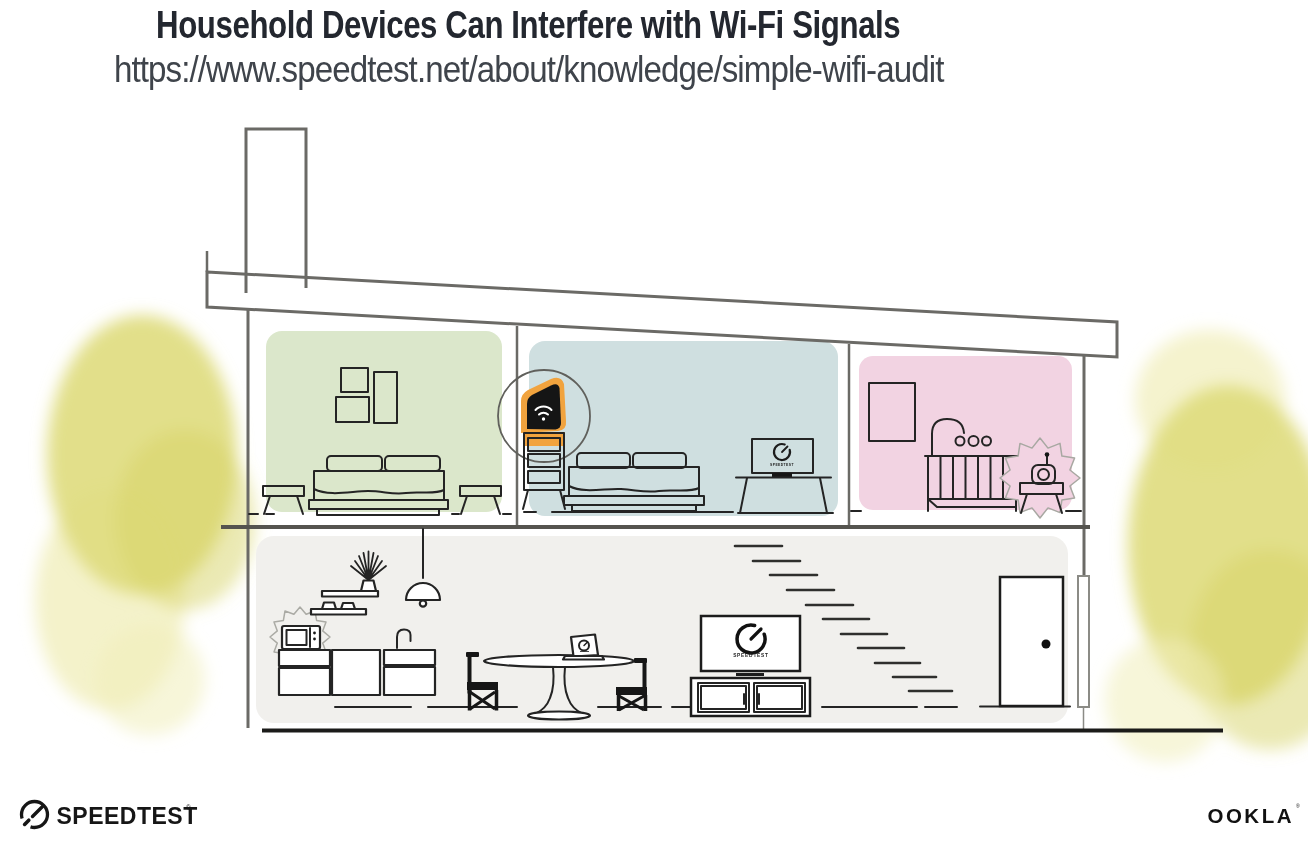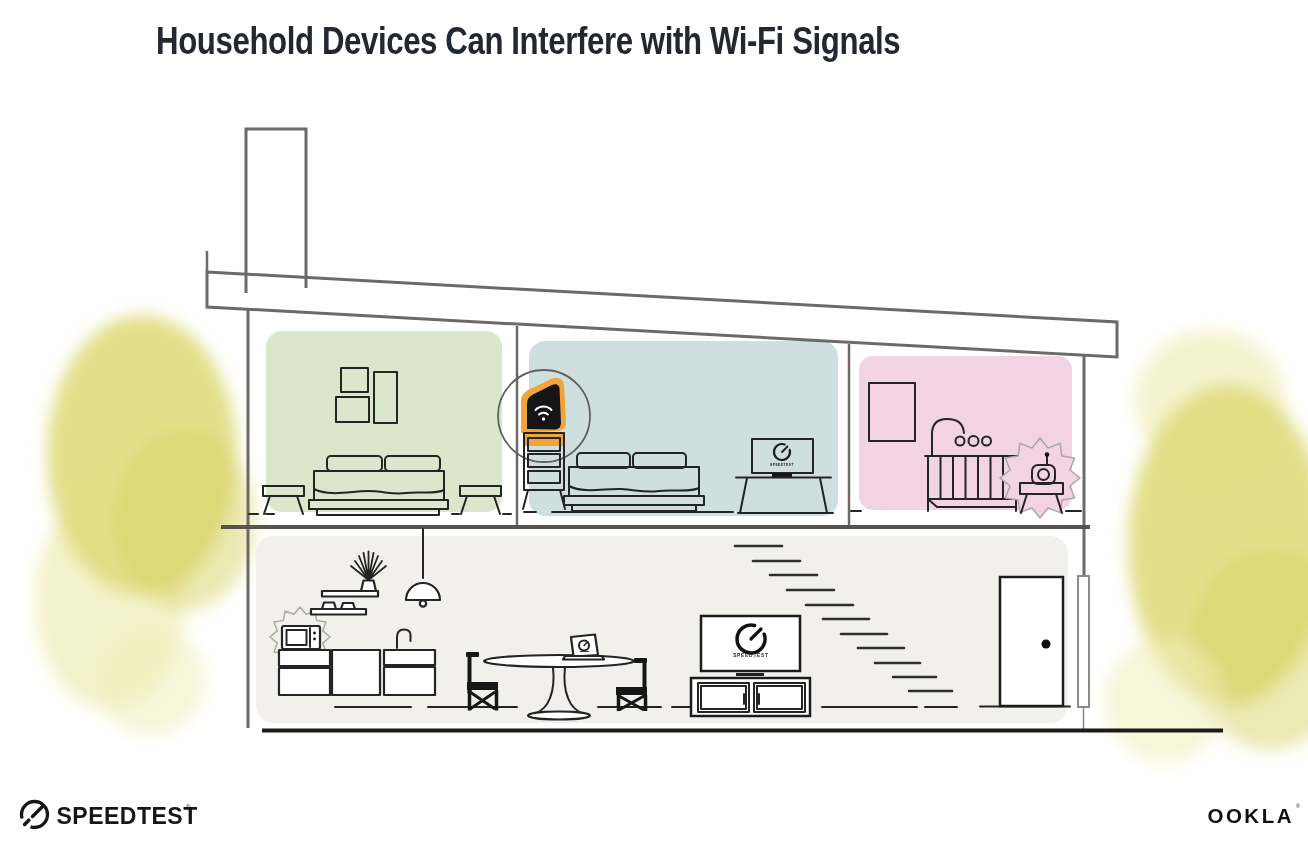--- a/index.html
+++ b/index.html
@@ -1,21 +1,21 @@
 <!DOCTYPE html>
 <html><head>
 <meta charset="utf-8">
 <style>
   html,body{margin:0;padding:0}
   body{
     width:1308px;height:861px;position:relative;overflow:hidden;
     background:#ffffff;
     font-family:"Liberation Sans", sans-serif;
   }
-  .header{position:absolute;top:18px;left:0;width:1057px;text-align:center;z-index:3}
+  .header{position:absolute;top:2px;left:0;width:1057px;text-align:center;z-index:3}
   .title{
     display:inline-block;transform:scaleX(.80);transform-origin:50% 50%;
     font-size:39px;font-weight:bold;color:#23272f;letter-spacing:-.5px;line-height:46px;
     white-space:nowrap;
   }
   .url{
     display:inline-block;transform:scaleX(.92);transform-origin:50% 50%;
     font-size:36px;font-weight:normal;color:#3f444b;letter-spacing:-1px;line-height:44px;
     white-space:nowrap;
   }
@@ -23,20 +23,21 @@
   .furn{stroke:#242424;stroke-width:2;fill:none;stroke-linecap:round;stroke-linejoin:round}
   .furnw{stroke:#242424;stroke-width:2.2;fill:#ffffff;stroke-linecap:round;stroke-linejoin:round}
   .struct{stroke:#6b6a66;fill:none;stroke-linecap:butt}
   .microtext{font-family:"Liberation Sans",sans-serif;font-weight:bold;fill:#1c1c1c;text-anchor:middle}
 </style>
 </head>
 <body>
 
 <div class="header">
   <div><span class="title">Household Devices Can Interfere with Wi-Fi Signals</span></div>
+  <div><span class="url">https://www.speedtest.net/about/knowledge/simple-wifi-audit</span></div>
 </div>
 
 <svg width="1308" height="861" viewBox="0 0 1308 861">
   <defs>
     <filter id="soft" x="-40%" y="-40%" width="180%" height="180%">
         <feGaussianBlur stdDeviation="8"></feGaussianBlur>
       </filter>
   </defs>
 
   <g filter="url(#soft)">

